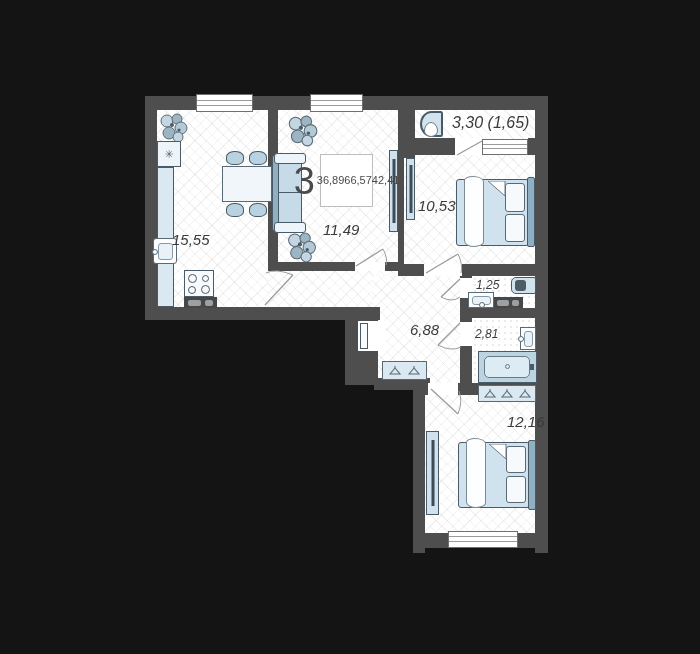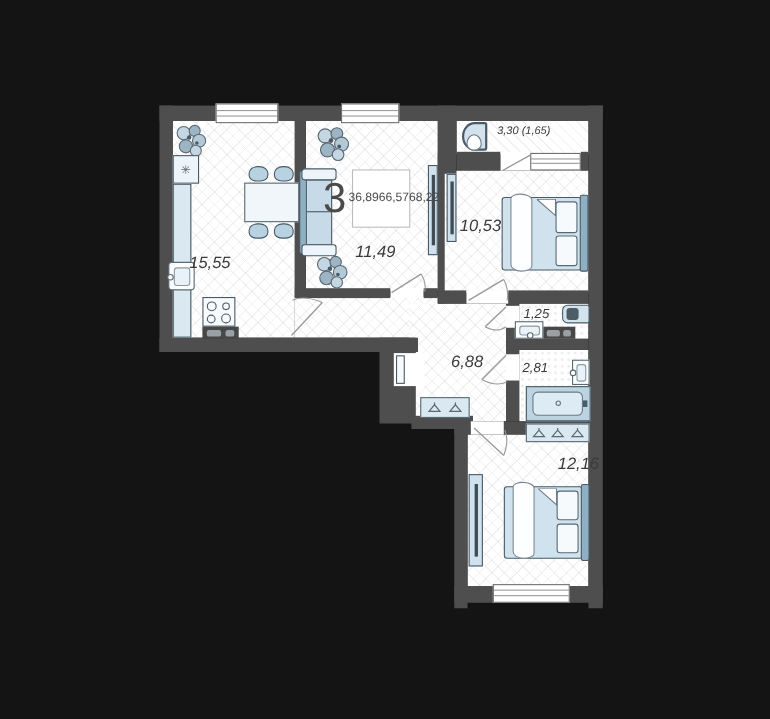--- a/index.html
+++ b/index.html
@@ -170,21 +170,21 @@
       <circle cx="14" cy="13" r="2" fill="#4a5a66"></circle>
       <circle cx="21" cy="18" r="1.6" fill="#4a5a66"></circle>
   </svg>
   <div class="tv" style="left:389px;top:150px;width:9px;height:82px;"></div>
 
   <div class="infobox">
     <span class="n3">3</span>
     <span class="col">
       <span>36,89</span>
       <span>66,57</span>
-      <span>68,22</span>
+      <span>42,41</span>
     </span>
   </div>
 
   <div class="tv" style="left:406px;top:158px;width:9px;height:62px;"></div>
   <div style="position:absolute;left:456px;top:176px;width:84px;height:72px;">
     <div class="f" style="left:0;top:3px;width:73px;height:67px;border-radius:3px;background:#cfe2ed;"></div>
     <div class="f facc" style="left:71px;top:1px;width:8px;height:70px;border-radius:2px;"></div>
     <div class="pillow" style="left:49px;top:7px;width:20px;height:29px;"></div>
     <div class="pillow" style="left:49px;top:38px;width:20px;height:28px;"></div>
     <svg style="position:absolute;left:32px;top:5px;" width="18" height="16" viewBox="0 0 18 16">
@@ -281,15 +281,15 @@
     </g>
   </svg>
 
   <div class="lbl big" style="left:172px;top:231px;">15,55</div>
   <div class="lbl big" style="left:323px;top:221px;">11,49</div>
   <div class="lbl big" style="left:418px;top:197px;text-align:right;">10,53</div>
   <div class="lbl big" style="left:410px;top:321px;">6,88</div>
   <div class="lbl big" style="left:462px;top:413px;margin-left:45px;">12,16</div>
   <div class="lbl small" style="left:476px;top:278px;">1,25</div>
   <div class="lbl small" style="left:475px;top:327px;">2,81</div>
-  <div class="lbl small" style="left:452px;top:114px;font-size:10px;">3,30 (1,65)</div>
+  <div class="lbl small" style="left:452px;top:114px;font-size:16px;">3,30 (1,65)</div>
 
 </div>
 
 </body></html>

